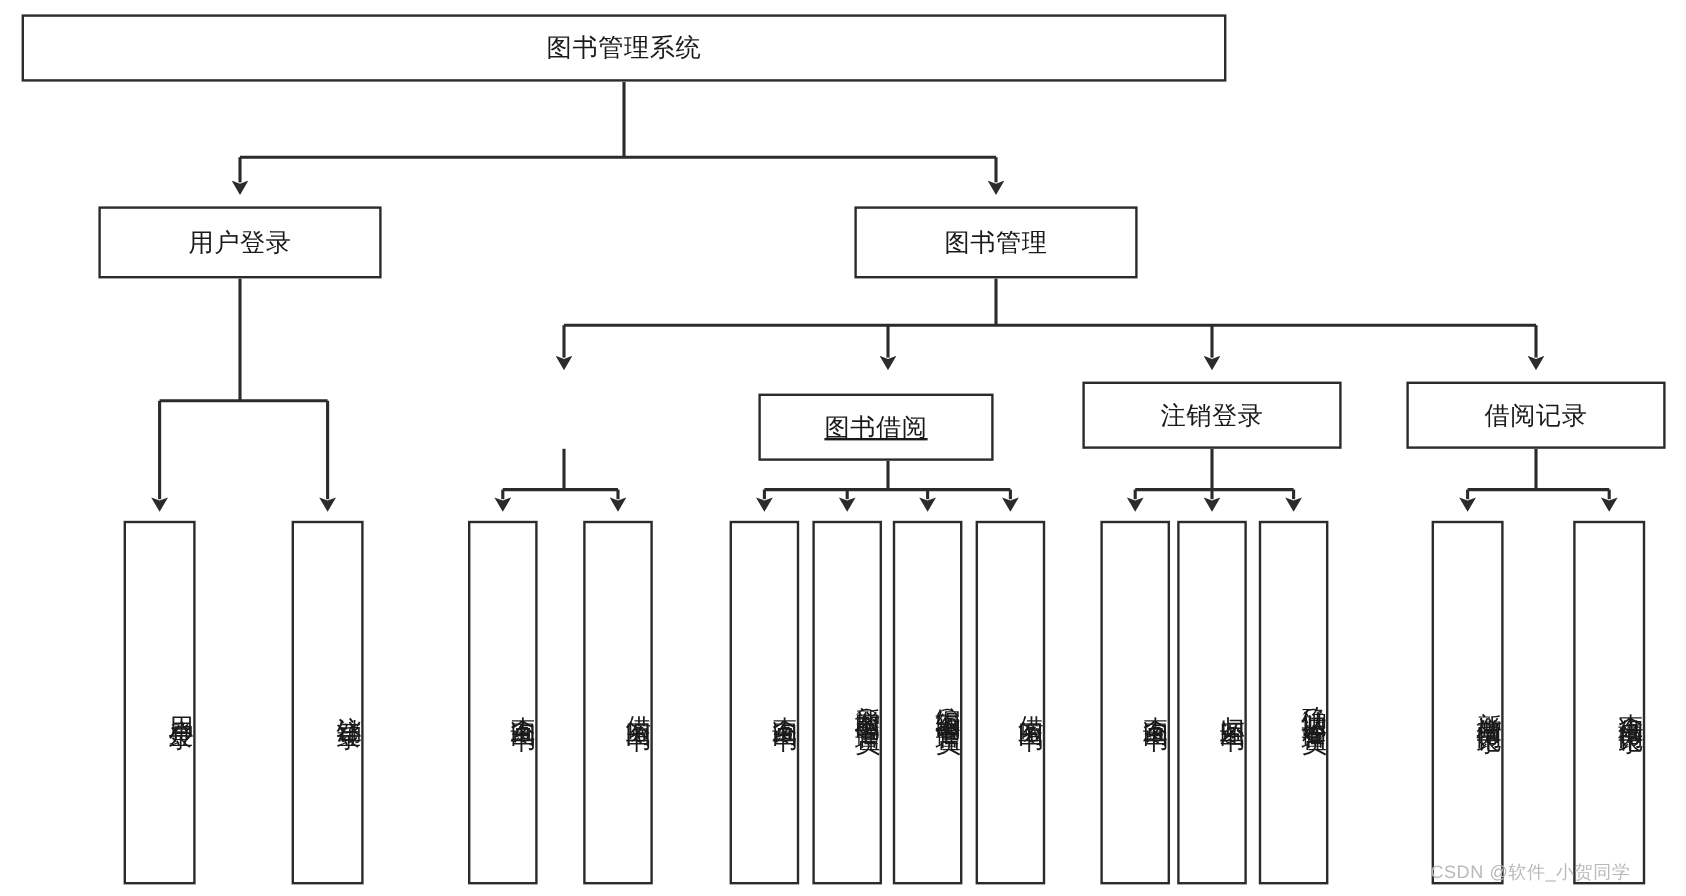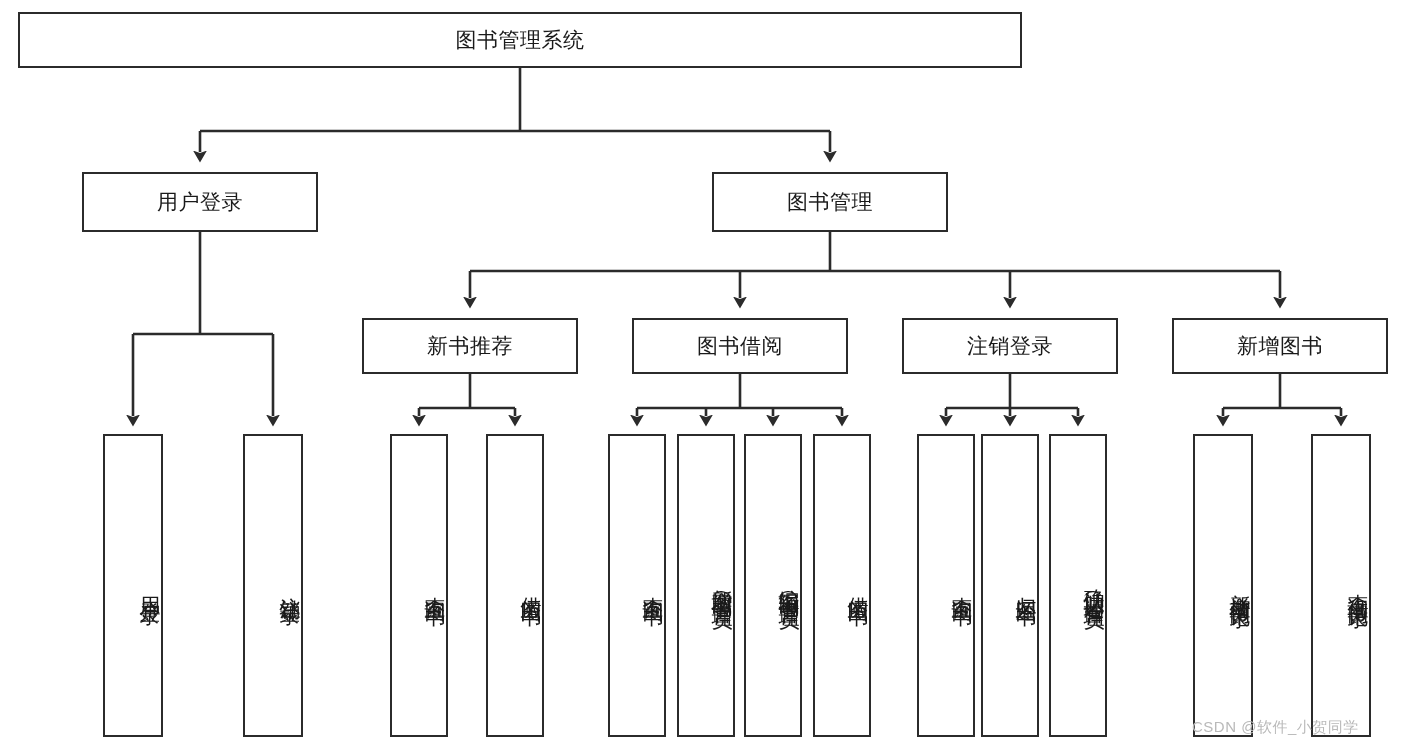--- a/index.html
+++ b/index.html
@@ -122,31 +122,28 @@
     <span>图书管理系统</span>
   </div>
 
   <div class="node horiz" style="left:82px; top:172px; width:236px; height:60px;">
     <span>用户登录</span>
   </div>
   <div class="node horiz" style="left:712px; top:172px; width:236px; height:60px;font-family:Liberation Mono, monospace;">
     <span>图书管理</span>
   </div>
 
-  <div class="node horiz" style="left:362px; top:318px; width:216px; height:56px;">
-    <span>新书推荐</span>
-  </div>
-  <div class="node horiz" style="left:632px; top:318px; width:216px; height:56px;">
+  <div class="node horiz" style="left:632px; top:328px; width:196px; height:56px;text-decoration:underline;">
     <span>图书借阅</span>
   </div>
   <div class="node horiz" style="left:902px; top:318px; width:216px; height:56px;">
     <span>注销登录</span>
   </div>
   <div class="node horiz" style="left:1172px; top:318px; width:216px; height:56px;">
-    <span>新增图书</span>
+    <span>借阅记录</span>
   </div>
 
   <div class="node vert" style="left:103px; top:434px; width:60px; height:303px;">
     <span class="vlabel">用户登录</span>
   </div>
   <div class="node vert" style="left:243px; top:434px; width:60px; height:303px;">
     <span class="vlabel">注销登录</span>
   </div>
 
   <div class="node vert" style="left:390px; top:434px; width:58px; height:303px;">

